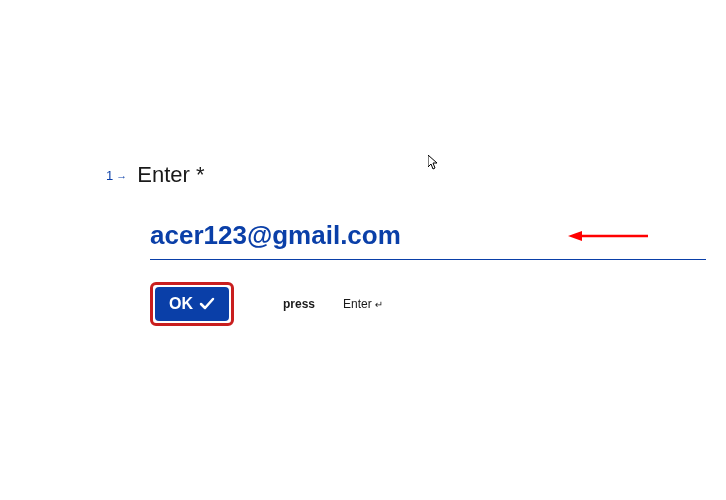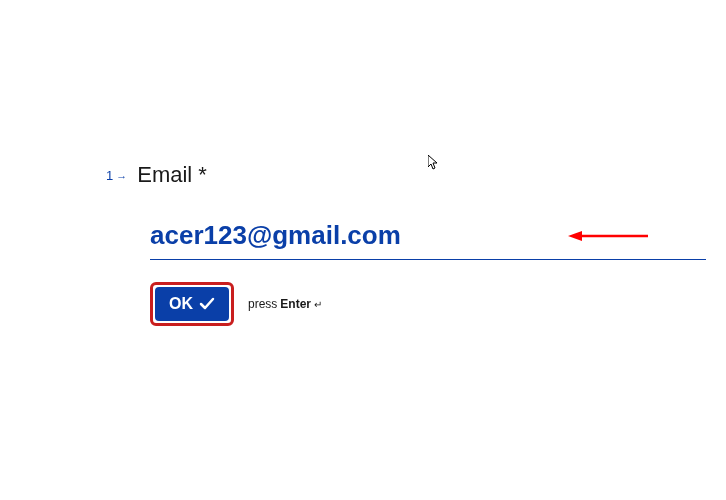--- a/index.html
+++ b/index.html
@@ -102,24 +102,26 @@
       height: 16px;
     }
     .hint-text {
       font-size: 12px;
       color: #1a1a1a;
       display: flex;
       align-items: center;
       gap: 3px;
     }
     .hint-text .press {
-      font-weight: 400;
+      font-weight: 700;
+      margin-left: 35px;
     }
     .hint-text .enter {
-      font-weight: 700;
+      font-weight: 400;
+      margin-left: 25px;
     }
     .enter-icon {
       font-size: 10px;
     }
     .cursor-icon {
       position: absolute;
       top: 155px;
       left: 428px;
       font-size: 13px;
       color: #000;
@@ -134,21 +136,21 @@
     <path d="M0 0 L0 12 L3 9 L5 14 L7 13 L5 8 L9 8 Z" fill="none" stroke="#000" stroke-width="1"></path>
   </svg>
 </div>
 
 <div class="form-container">
   <div class="question-row">
     <div class="question-number">
       <span>1</span>
       <span class="arrow-small">→</span>
     </div>
-    <div class="question-label">Email *</div>
+    <div class="question-label">Enter *</div>
   </div>
 
   <div class="input-wrapper">
     <input type="text" class="email-input" value="acer123@gmail.com" style="">
     <div class="red-arrow">
       <svg width="80" height="16" viewBox="0 0 80 16">
         <line x1="80" y1="8" x2="10" y2="8" stroke="#ff0000" stroke-width="2.5"></line>
         <polygon points="0,8 14,3 14,13" fill="#ff0000"></polygon>
       </svg>
     </div>

